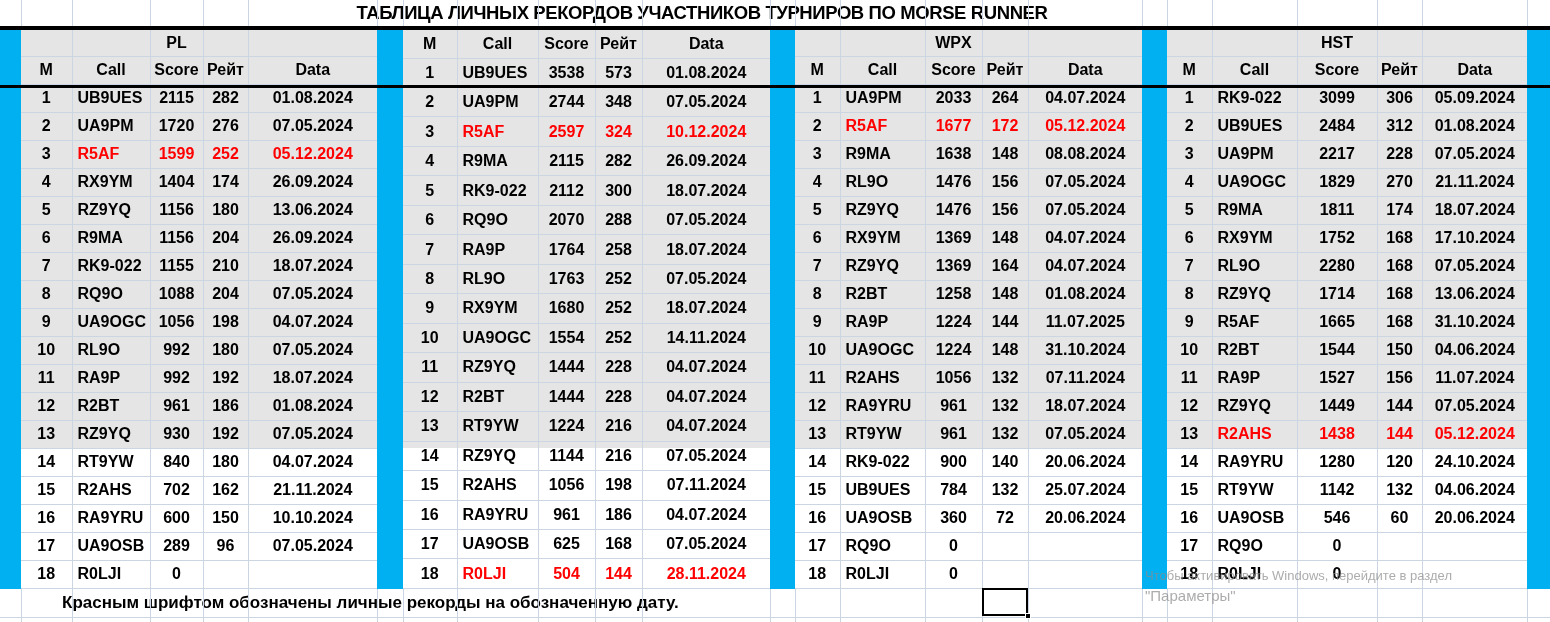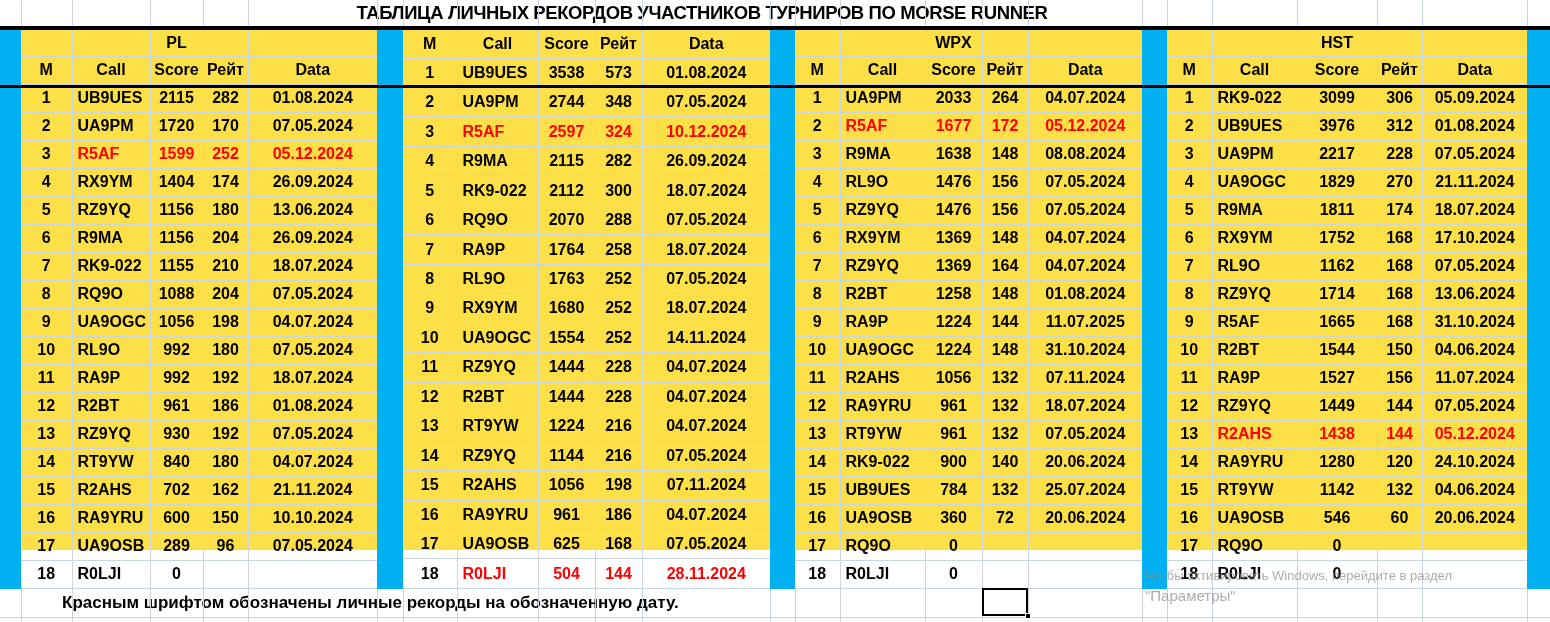--- a/index.html
+++ b/index.html
@@ -20,21 +20,21 @@
   }
 
   
   .black-rule { position: absolute; left: 0; width: 1550px; background: #000; z-index: 6; }
   #rule-title { top: 26px; height: 4px; }
   #rule-header { top: 85px; height: 3px; }
 
   
   #sheet { position: absolute; left: 0; top: 30px; width: 1550px; height: 559px; display: flex; }
   .stripe { background: #00B0F0; height: 559px; flex: none; }
-  .tblock { height: 520px; flex: none; background: #fde047; }
+  .tblock { height: 418px; flex: none; background: #e5e5e5; }
 
   table { border-collapse: collapse; table-layout: fixed; width: 100%; height: 559px; }
   td, th {
     padding: 0; margin: 0;
     font-weight: bold; font-size: 16px; line-height: 1;
     border-right: 1px solid #ccd6e2; border-bottom: 1px solid #ccd6e2;
     overflow: hidden; white-space: nowrap; text-align: center; vertical-align: middle;
   }
   td:last-child, th:last-child { border-right: none; }
   tr.group-row td { height: 26px; }
@@ -137,21 +137,21 @@
     <td class="cell-m">1</td>
     <td class="cell-call">UB9UES</td>
     <td class="cell-score">2115</td>
     <td class="cell-rate">282</td>
     <td class="cell-date">01.08.2024</td>
   </tr>
           <tr>
     <td class="cell-m">2</td>
     <td class="cell-call">UA9PM</td>
     <td class="cell-score">1720</td>
-    <td class="cell-rate">170</td>
+    <td class="cell-rate">276</td>
     <td class="cell-date">07.05.2024</td>
   </tr>
           <tr class="record-red">
     <td class="cell-m">3</td>
     <td class="cell-call">R5AF</td>
     <td class="cell-score">1599</td>
     <td class="cell-rate">252</td>
     <td class="cell-date">05.12.2024</td>
   </tr>
           <tr>
@@ -603,21 +603,21 @@
           <tr>
     <td class="cell-m">1</td>
     <td class="cell-call">RK9-022</td>
     <td class="cell-score">3099</td>
     <td class="cell-rate">306</td>
     <td class="cell-date">05.09.2024</td>
   </tr>
           <tr>
     <td class="cell-m">2</td>
     <td class="cell-call">UB9UES</td>
-    <td class="cell-score">3976</td>
+    <td class="cell-score">2484</td>
     <td class="cell-rate">312</td>
     <td class="cell-date">01.08.2024</td>
   </tr>
           <tr>
     <td class="cell-m">3</td>
     <td class="cell-call">UA9PM</td>
     <td class="cell-score">2217</td>
     <td class="cell-rate">228</td>
     <td class="cell-date">07.05.2024</td>
   </tr>
@@ -638,21 +638,21 @@
           <tr>
     <td class="cell-m">6</td>
     <td class="cell-call">RX9YM</td>
     <td class="cell-score">1752</td>
     <td class="cell-rate">168</td>
     <td class="cell-date">17.10.2024</td>
   </tr>
           <tr>
     <td class="cell-m">7</td>
     <td class="cell-call">RL9O</td>
-    <td class="cell-score">1162</td>
+    <td class="cell-score">2280</td>
     <td class="cell-rate">168</td>
     <td class="cell-date">07.05.2024</td>
   </tr>
           <tr>
     <td class="cell-m">8</td>
     <td class="cell-call">RZ9YQ</td>
     <td class="cell-score">1714</td>
     <td class="cell-rate">168</td>
     <td class="cell-date">13.06.2024</td>
   </tr>

